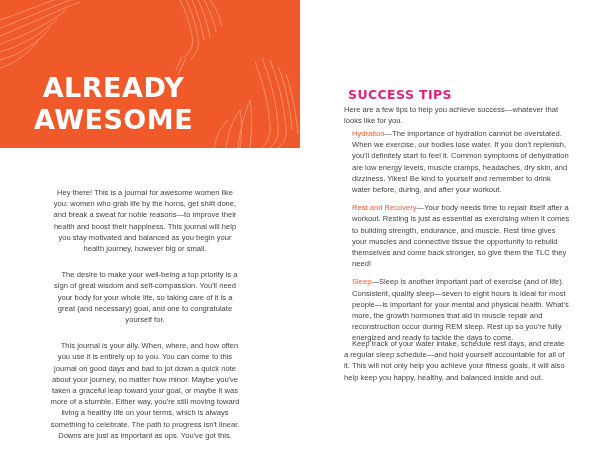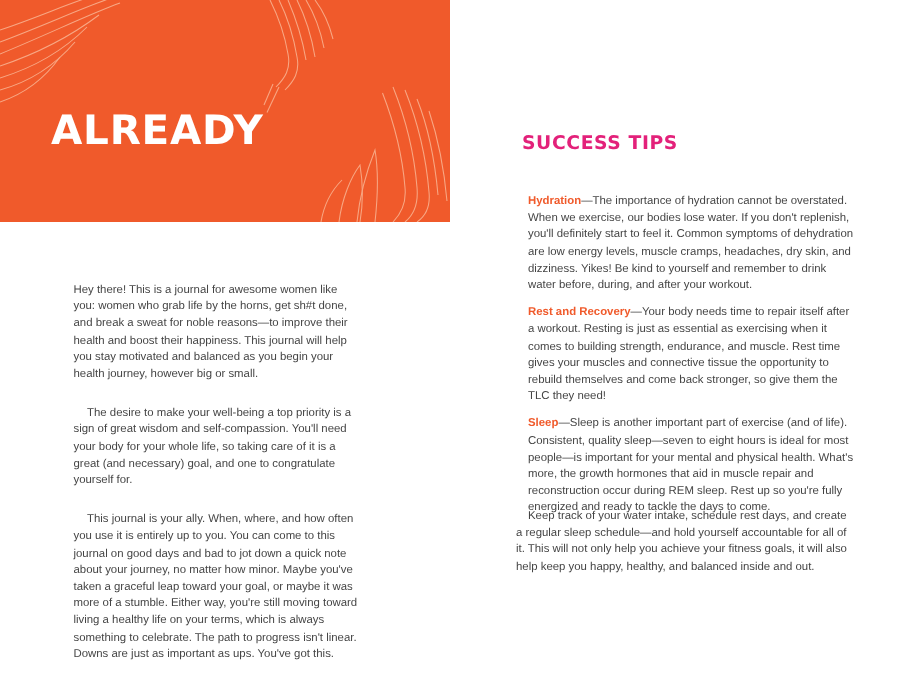--- a/index.html
+++ b/index.html
@@ -5,21 +5,21 @@
   html, body { margin: 0; padding: 0; }
   body {
     width: 600px; height: 450px; overflow: hidden;
     background: #ffffff;
     font-family: "Liberation Sans", sans-serif;
     color: #3a3a3a;
     position: relative;
   }
   .spread { position: absolute; inset: 0; width: 600px; height: 450px; }
   .page { position: absolute; top: 0; height: 450px; }
-  .page-left { left: 0; width: 300px; }
+  .page-left { left: 0; width: 300px; text-align: center; }
   .page-right { left: 300px; width: 300px; }
 
   .banner {
     position: absolute; left: 0; top: 0; width: 300px; height: 148px;
     background: #f05a2b; overflow: hidden;
   }
   .banner svg { position: absolute; inset: 0; }
   .banner-title {
     position: absolute; left: 34px; top: 72px; margin: 0;
     font-family: "DejaVu Sans", sans-serif; font-weight: bold;
@@ -38,21 +38,21 @@
     position: absolute; left: 44px; top: 83px; margin: 4px;
     font-family: "DejaVu Sans", sans-serif; font-weight: bold;
     font-size: 12.5px; letter-spacing: 0.4px; color: #e3217a;
   }
   .right-intro {
     position: absolute; left: 44px; top: 104px; width: 220px;
     font-size: 7.6px; line-height: 11.2px; color: #444; margin: 0;
   }
   .tips { position: absolute; left: 52px; top: 128px; width: 218px; }
   .tip { font-size: 7.6px; line-height: 11.2px; color: #444; margin: 0 0 7px 0; }
-  .tip-title { color: #f05a2b; font-weight: bold; }
+  .tip-title { color: #f05a2b; font-weight: normal; }
   .closing {
     position: absolute; left: 44px; top: 338px; width: 222px;
     font-size: 7.6px; line-height: 11.2px; color: #444; margin: 0; text-indent: 8px;
   }
 </style>
 </head>
 <body>
 
 <div class="spread">
 
@@ -80,32 +80,34 @@
           <path d="M270 60 C278 80 284 104 286 128 C287 138 284 144 278 148"></path>
           <path d="M278 66 C286 86 290 108 292 130"></path>
           <path d="M286 74 C292 92 296 112 298 134"></path>
           <path d="M238 148 C240 128 246 110 250 100 C252 112 252 130 250 148"></path>
           <path d="M226 148 C228 132 234 118 240 110 C242 122 242 136 240 148"></path>
           <path d="M214 148 C216 136 222 126 228 120"></path>
         </g>
       </svg>
       <h1 class="banner-title">
         <span>ALREADY</span><br>
+        <span>AWESOME</span>
       </h1>
     </div>
 
     <div class="left-body">
       <p>Hey there! This is a journal for awesome women like you: women who grab life by the horns, get sh#t done, and break a sweat for noble reasons—to improve their health and boost their happiness. This journal will help you stay motivated and balanced as you begin your health journey, however big or small.</p>
       <p>The desire to make your well-being a top priority is a sign of great wisdom and self-compassion. You'll need your body for your whole life, so taking care of it is a great (and necessary) goal, and one to congratulate yourself for.</p>
       <p>This journal is your ally. When, where, and how often you use it is entirely up to you. You can come to this journal on good days and bad to jot down a quick note about your journey, no matter how minor. Maybe you've taken a graceful leap toward your goal, or maybe it was more of a stumble. Either way, you're still moving toward living a healthy life on your terms, which is always something to celebrate. The path to progress isn't linear. Downs are just as important as ups. You've got this.</p>
     </div>
   </div>
 
   <div class="page page-right">
     <h2 class="right-heading">SUCCESS TIPS</h2>
+    <p class="right-intro">Here are a few tips to help you achieve success—whatever that looks like for you.</p>
 
     <div class="tips">
       <p class="tip">
         <span class="tip-title">Hydration</span><span>—The importance of hydration cannot be overstated. When we exercise, our bodies lose water. If you don't replenish, you'll definitely start to feel it. Common symptoms of dehydration are low energy levels, muscle cramps, headaches, dry skin, and dizziness. Yikes! Be kind to yourself and remember to drink water before, during, and after your workout.</span>
       </p>
       <p class="tip">
         <span class="tip-title">Rest and Recovery</span><span>—Your body needs time to repair itself after a workout. Resting is just as essential as exercising when it comes to building strength, endurance, and muscle. Rest time gives your muscles and connective tissue the opportunity to rebuild themselves and come back stronger, so give them the TLC they need!</span>
       </p>
       <p class="tip">
         <span class="tip-title">Sleep</span><span>—Sleep is another important part of exercise (and of life). Consistent, quality sleep—seven to eight hours is ideal for most people—is important for your mental and physical health. What's more, the growth hormones that aid in muscle repair and reconstruction occur during REM sleep. Rest up so you're fully energized and ready to tackle the days to come.</span>

